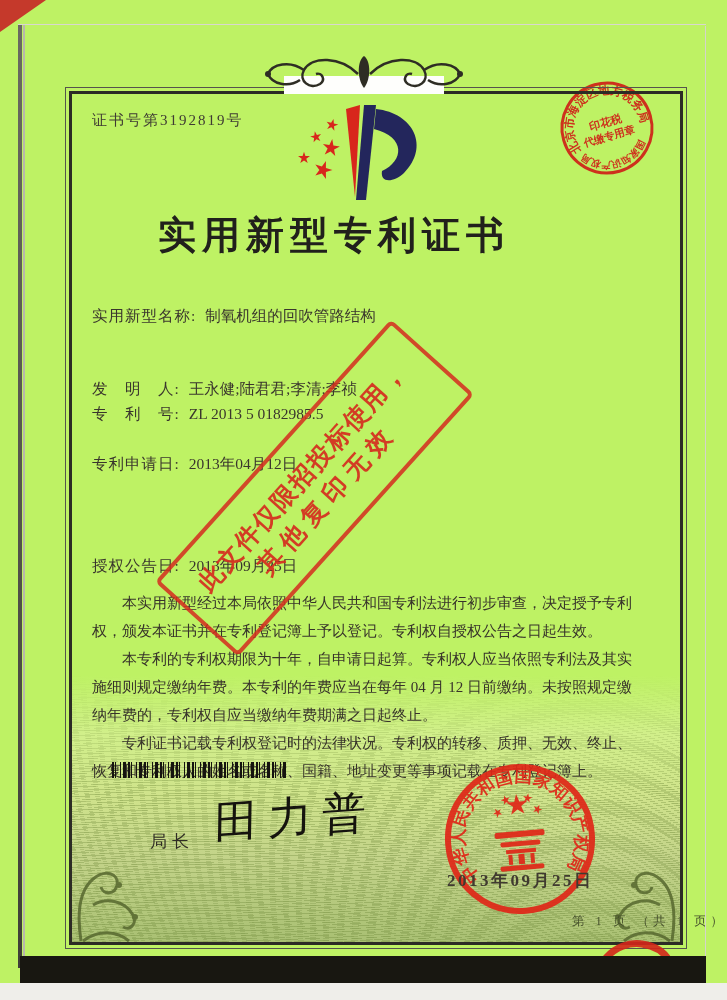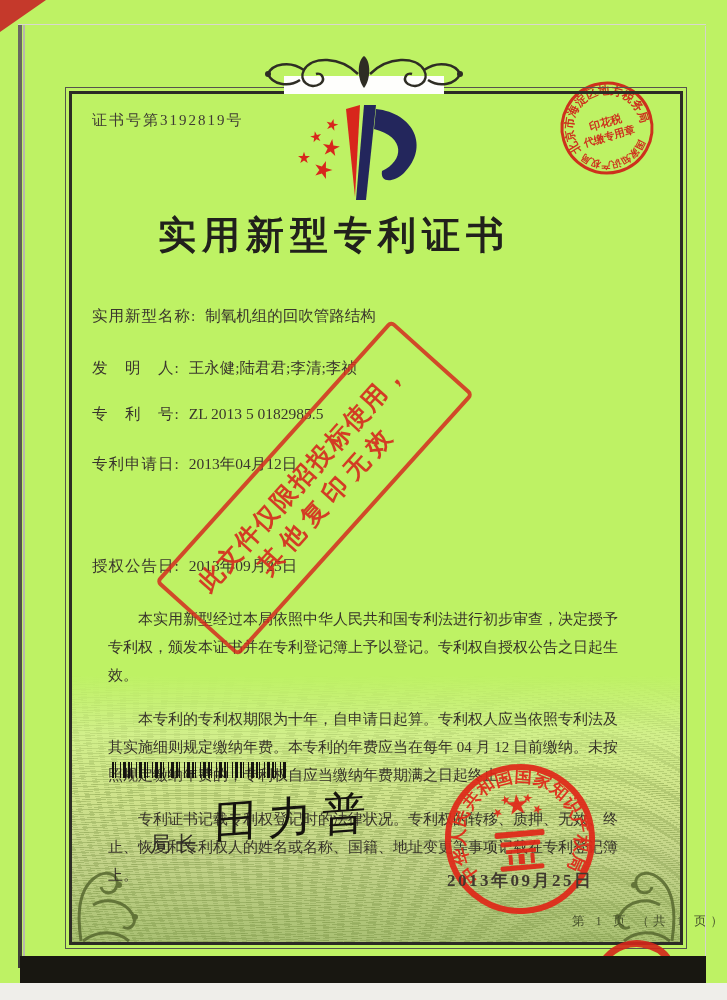--- a/index.html
+++ b/index.html
@@ -32,37 +32,37 @@
             mask-image:linear-gradient(180deg,transparent 0,#000 45%);}
   .flourish{position:absolute;z-index:1;}
   
   .cert-no{position:absolute;left:92px;top:111px;font-size:15px;letter-spacing:2px;color:#3f3b33;z-index:2;}
   .logo{position:absolute;left:282px;top:103px;z-index:2;}
   .title{position:absolute;left:0;width:668px;text-align:center;top:210px;font-size:38px;
     font-weight:bold;letter-spacing:6px;color:#21201c;z-index:2;}
   .row{position:absolute;left:92px;font-size:15.5px;color:#3a362d;z-index:2;white-space:nowrap;}
   .row .lbl{letter-spacing:1px;margin-top:28px;}
   .row .val{margin-left:9px;}
-  .r0{top:306px}.r1{top:358px}.r2{top:404px}.r3{top:454px}.r4{top:504px}.r5{top:556px}
+  .r0{top:306px}.r1{top:379px}.r2{top:404px}.r3{top:454px}.r4{top:504px}.r5{top:556px}
   .paras{position:absolute;left:92px;top:589px;width:552px;z-index:2;font-size:15px;
     line-height:28px;color:#37332a;}
-  .paras p{margin:16px;text-indent:2em;}
+  .paras p{margin:0;text-indent:2em;}
   
   .diag-stamp{position:absolute;left:138px;top:432px;width:345px;height:104px;
     transform:rotate(-48deg);border:4px solid rgba(213,44,30,.85);border-radius:6px;
     display:flex;flex-direction:column;justify-content:center;align-items:center;
     z-index:3;color:rgba(213,44,30,.92);font-weight:bold;}
   .diag-stamp .l1{font-size:25px;letter-spacing:2px;}
   .diag-stamp .l2{font-size:25px;letter-spacing:7px;}
   
   .barcode{position:absolute;left:112px;top:762px;width:176px;height:16px;z-index:2;
     background:repeating-linear-gradient(90deg,#15140f 0 2px,rgba(0,0,0,0) 2px 3px,
       #15140f 3px 4px,rgba(0,0,0,0) 4px 8px,#15140f 8px 9px,rgba(0,0,0,0) 9px 11px,
       #15140f 11px 14px,rgba(0,0,0,0) 14px 16px);}
-  .sig-role{position:absolute;left:150px;top:830px;font-size:21px;color:#2f2c24;
+  .sig-role{position:absolute;left:150px;top:830px;font-size:17px;color:#2f2c24;
     letter-spacing:5px;z-index:2;}
   .sig-name{position:absolute;left:214px;top:788px;font-size:44px;color:#15130e;z-index:2;
     font-family:"DejaVu Sans","Liberation Sans",sans-serif;
     transform:rotate(-4deg) skewX(-5deg);letter-spacing:10px;}
   .seal{position:absolute;left:435px;top:753px;z-index:2;}
   .seal-date{position:absolute;left:447px;top:869px;font-size:17px;font-weight:bold;
     color:#403a30;letter-spacing:2.5px;z-index:3;}
   .footer{position:absolute;left:0;width:727px;text-align:right;top:913px;font-size:12.5px;
     letter-spacing:4px;color:#46502c;z-index:2;}
   .tax-stamp{position:absolute;left:551px;top:72px;transform:rotate(-16deg);opacity:.93;z-index:3;}

